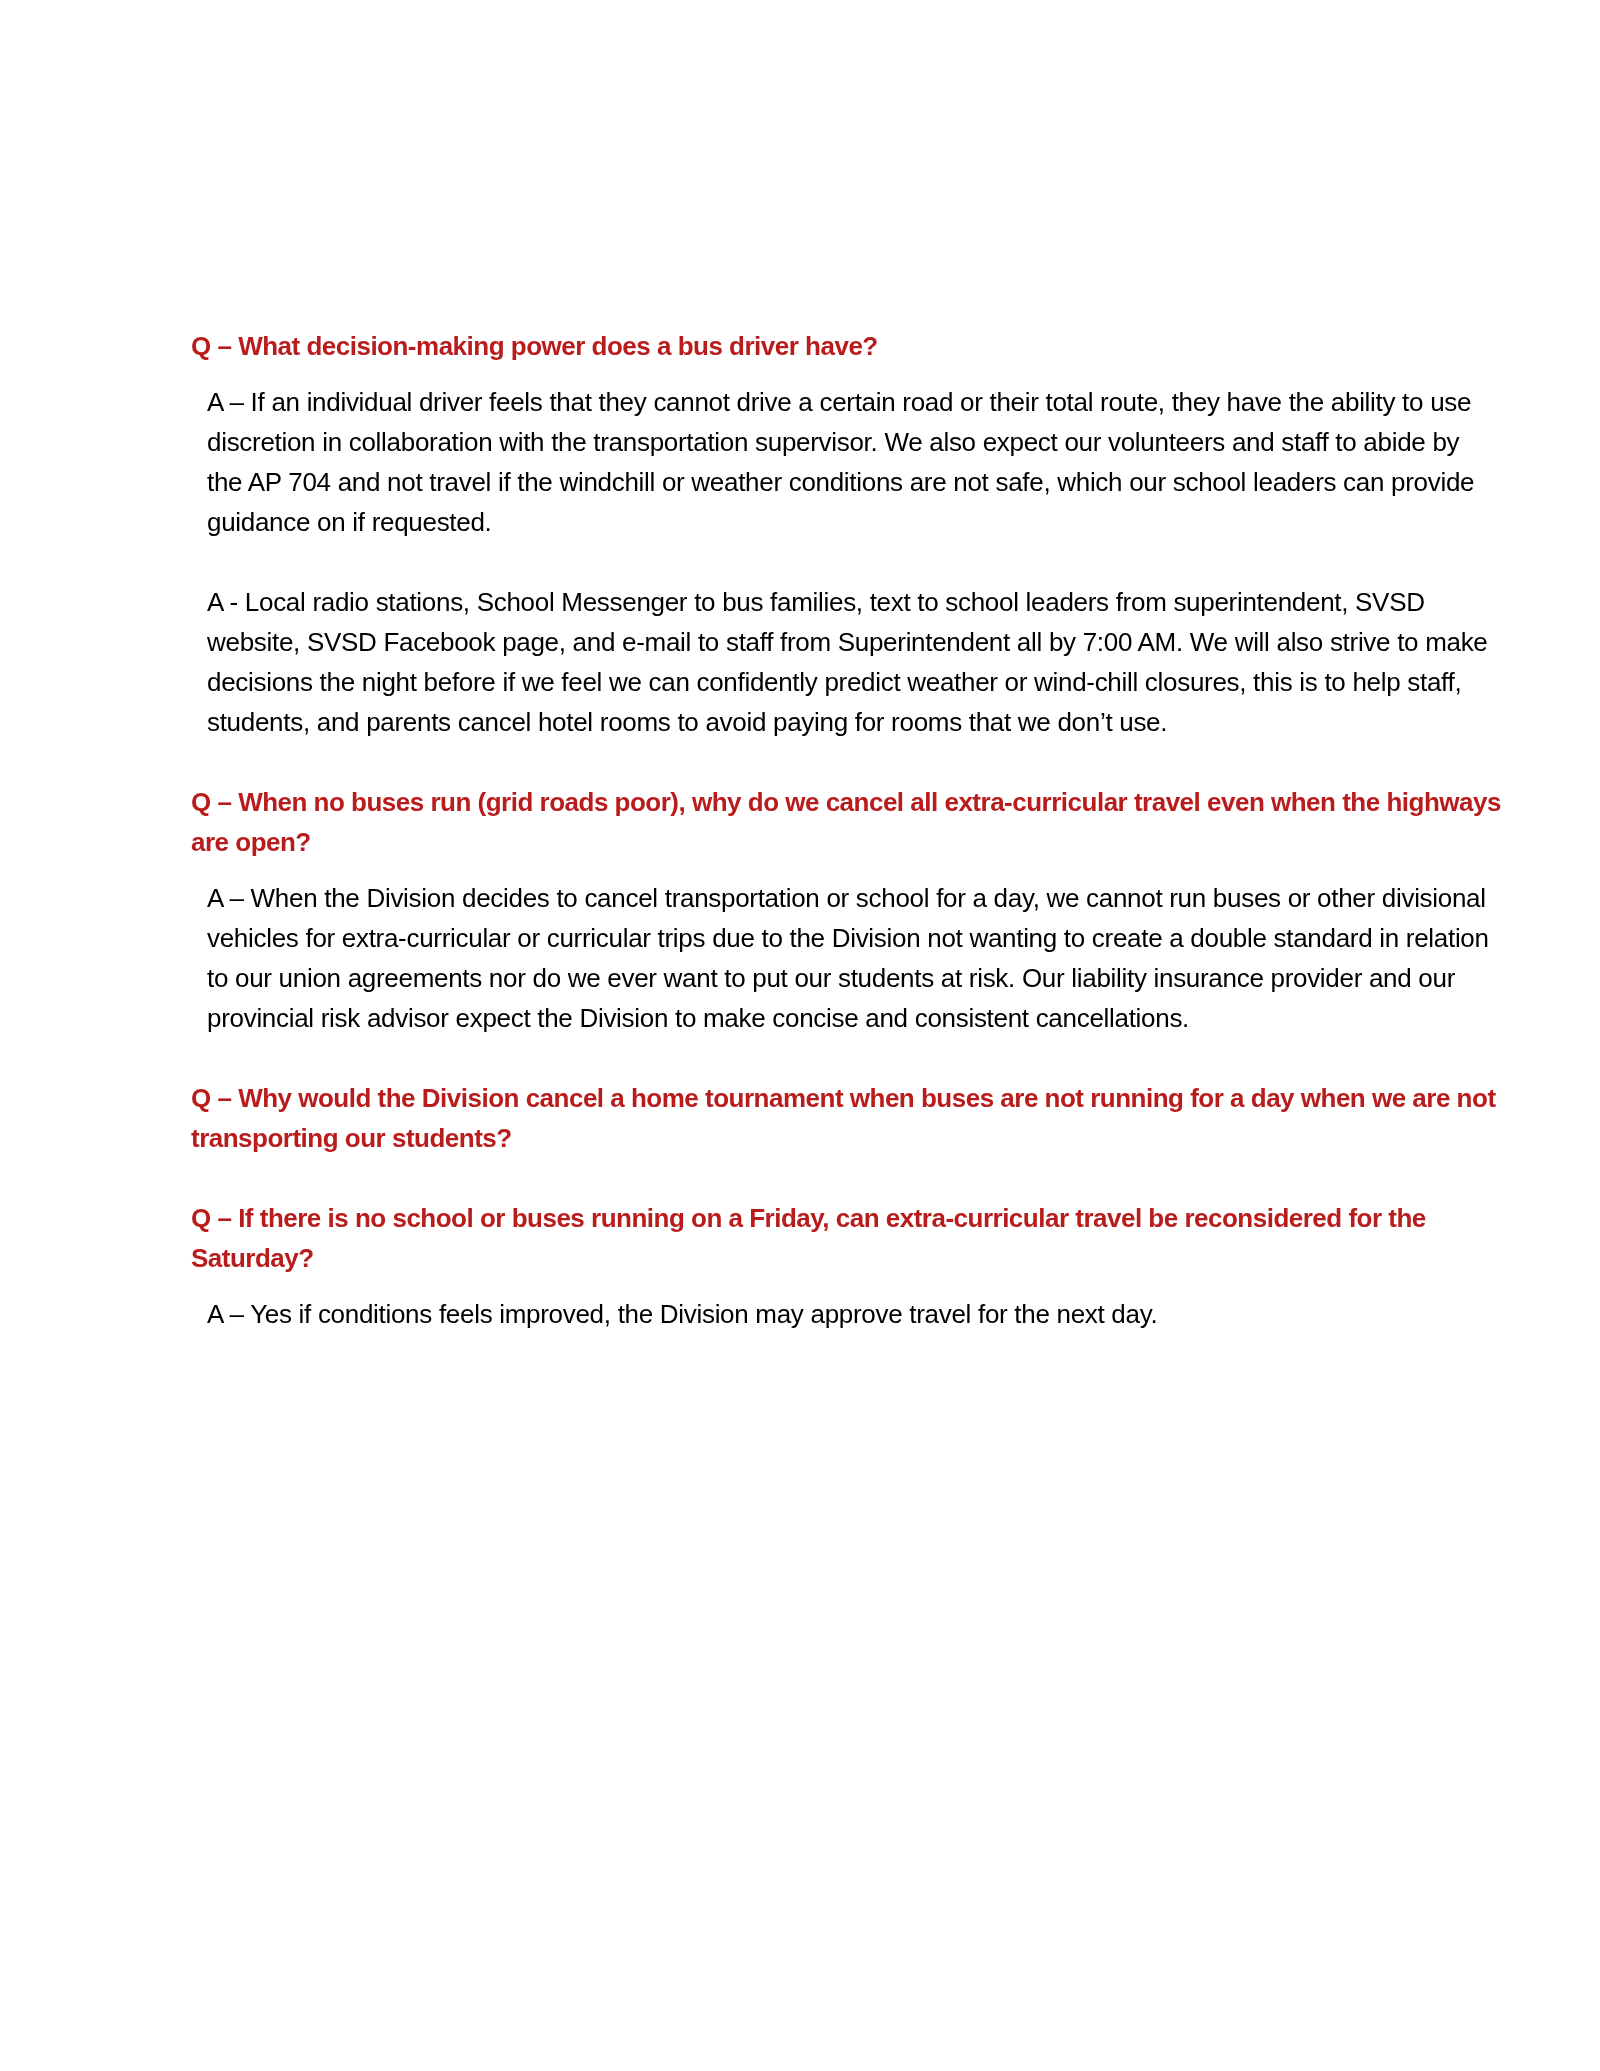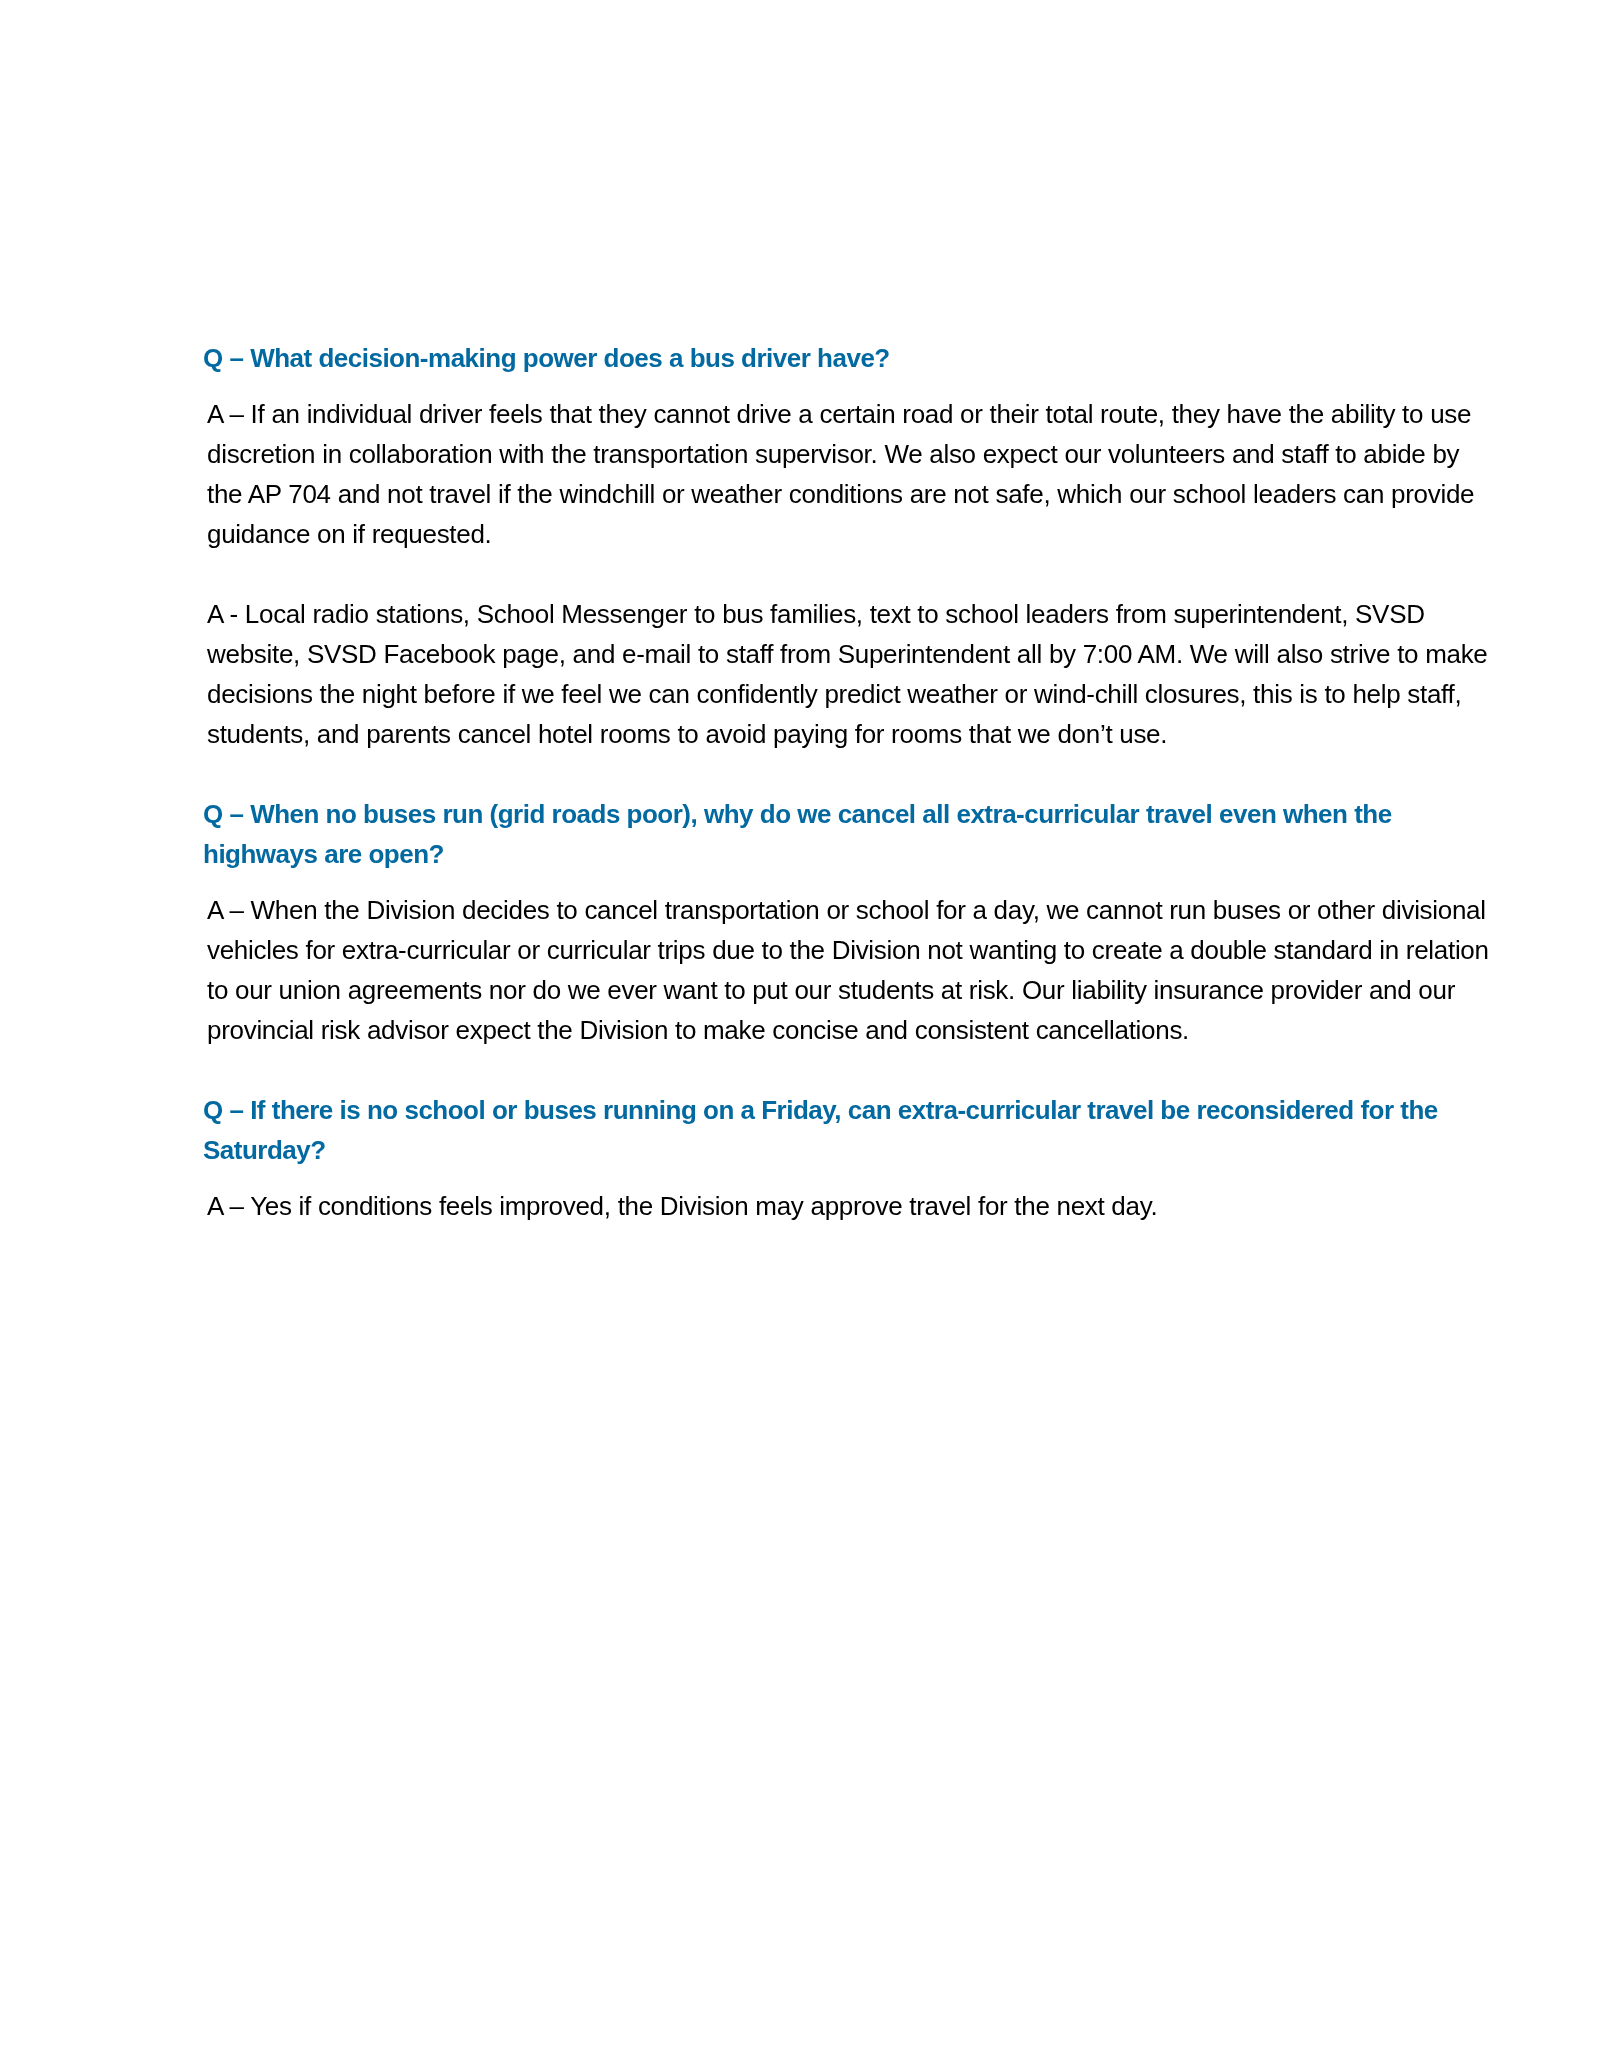--- a/index.html
+++ b/index.html
@@ -19,26 +19,26 @@
   .content {
     position: absolute;
     left: 191px;
     top: 326px;
     width: 1322px;
   }
   .faq-item {
     margin: 0 0 40px 0;
   }
   .q {
-    margin: 12px;
+    margin: 0;
     font-size: 26px;
     line-height: 40px;
     font-weight: 700;
     letter-spacing: -0.5px;
-    color: #0369a1;
+    color: #b91c1c;
   }
   .a {
     margin: 16px;
     font-size: 26px;
     line-height: 40px;
     font-weight: 400;
     letter-spacing: -0.3px;
     color: #000000;
   }
 </style>
@@ -56,20 +56,21 @@
     <section class="faq-item">
       <p class="a">A - Local radio stations, School Messenger to bus families, text to school leaders from superintendent, SVSD website, SVSD Facebook page, and e-mail to staff from Superintendent all by 7:00 AM. We will also strive to make decisions the night before if we feel we can confidently predict weather or wind-chill closures, this is to help staff, students, and parents cancel hotel rooms to avoid paying for rooms that we don’t use.</p>
     </section>
 
     <section class="faq-item">
       <p class="q">Q – When no buses run (grid roads poor), why do we cancel all extra-curricular travel even when the highways are open?</p>
       <p class="a">A – When the Division decides to cancel transportation or school for a day, we cannot run buses or other divisional vehicles for extra-curricular or curricular trips due to the Division not wanting to create a double standard in relation to our union agreements nor do we ever want to put our students at risk. Our liability insurance provider and our provincial risk advisor expect the Division to make concise and consistent cancellations.</p>
     </section>
 
     <section class="faq-item">
+      <p class="q">Q – Why would the Division cancel a home tournament when buses are not running for a day when we are not transporting our students?</p>
     </section>
 
     <section class="faq-item">
       <p class="q">Q – If there is no school or buses running on a Friday, can extra-curricular travel be reconsidered for the Saturday?</p>
       <p class="a">A – Yes if conditions feels improved, the Division may approve travel for the next day.</p>
     </section>
 
   </div>
 </div>
 

